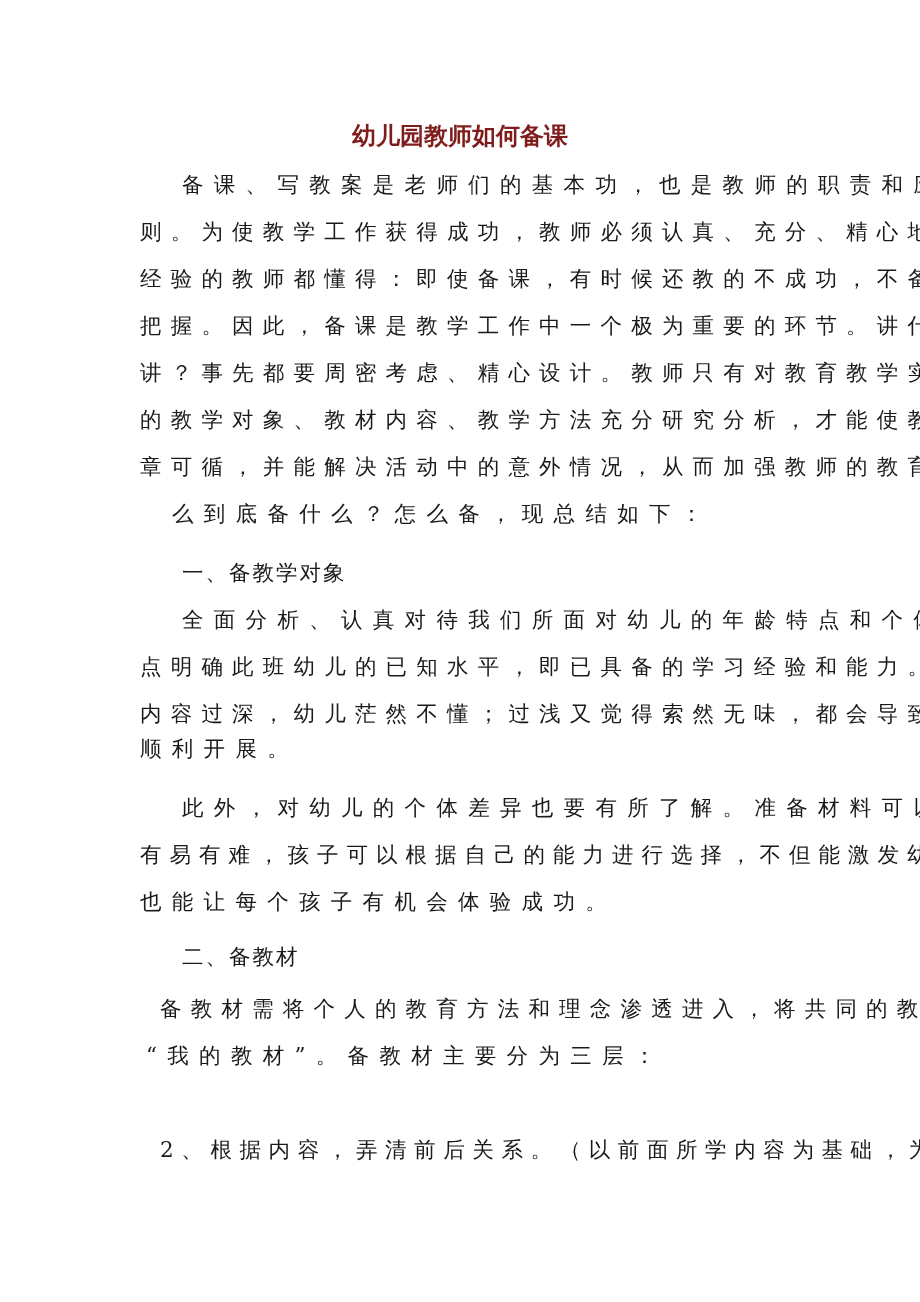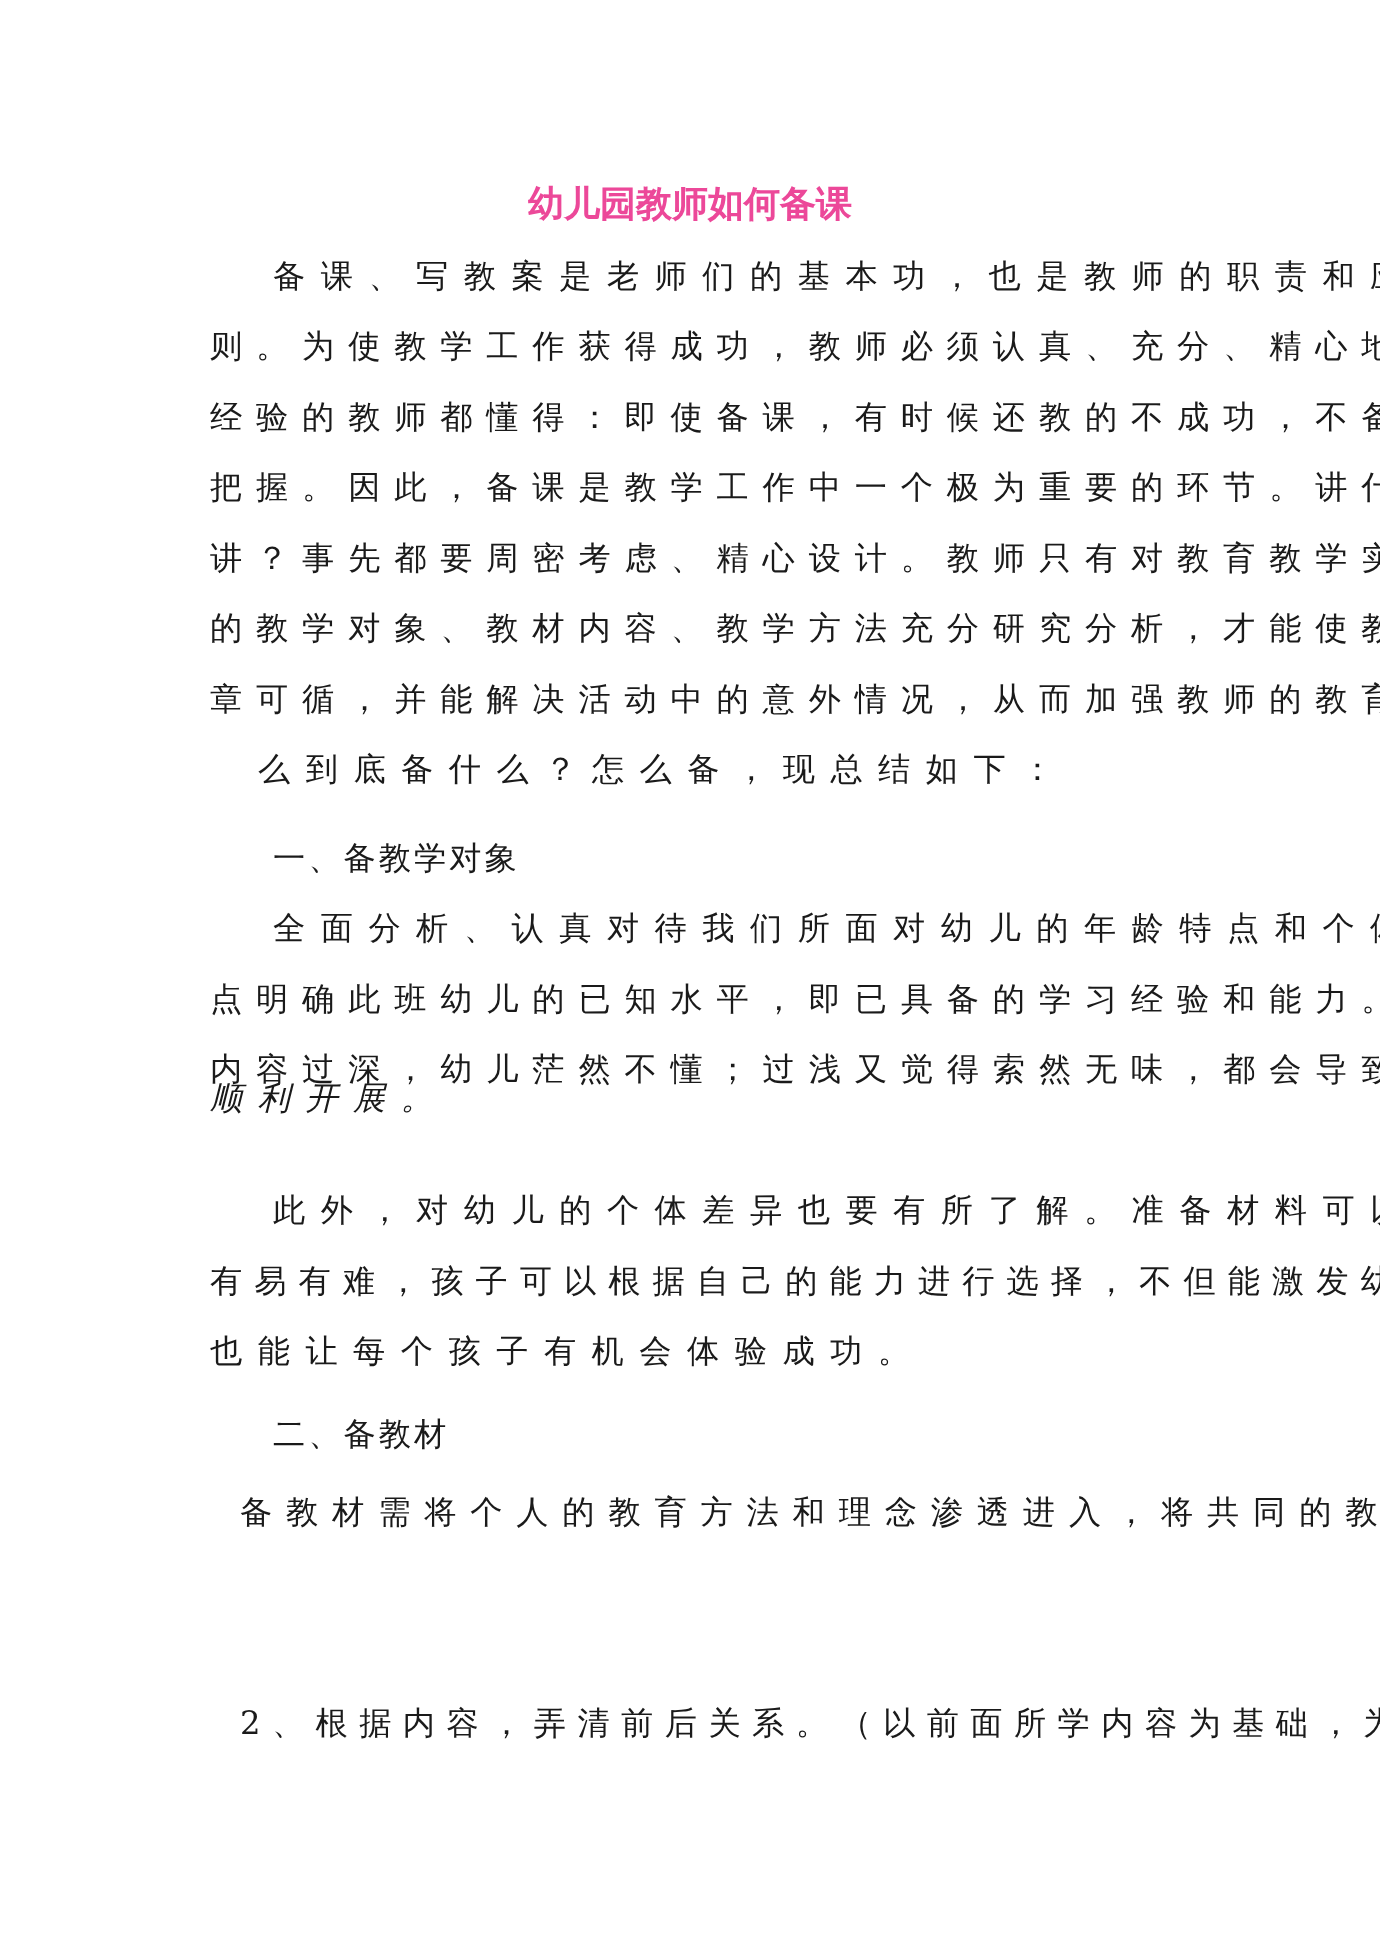--- a/index.html
+++ b/index.html
@@ -1,21 +1,21 @@
 <!DOCTYPE html>
 <html><head>
 <meta charset="utf-8">
 <style>
   html, body { margin: 0; padding: 0; background: #ffffff; }
   body { width: 920px; height: 1302px; position: relative; overflow: hidden; }
   .page { position: absolute; left: 0; top: 0; width: 920px; height: 1302px; background: #ffffff; }
   .title {
     position: absolute; left: 0; width: 920px; top: 119px; text-align: center;
     font-family: "DejaVu Sans", sans-serif; font-weight: bold; font-size: 24px;
-    color: #ec4899; line-height: 34px; letter-spacing: 0px;
+    color: #7f1d1d; line-height: 34px; letter-spacing: 0px;
   }
   .line {
     position: absolute; left: 140px; width: 660px; height: 34px; line-height: 34px;
     font-family: "DejaVu Serif", serif; font-size: 21.5px; color: #1a1a1a;
     white-space: nowrap; letter-spacing: 10.3px;
   }
   .ind2 { left: 182px; }
   .ind1 { left: 160px; }
 </style>
 </head>
@@ -31,23 +31,24 @@
   <div class="line" style="top:356px; letter-spacing:9.2px;">讲？事先都要周密考虑、精心设计。教师只有对教育教学实践中涉及</div>
   <div class="line" style="top:403px; letter-spacing:9.2px;">的教学对象、教材内容、教学方法充分研究分析，才能使教学活动有</div>
   <div class="line" style="top:450px; letter-spacing:9.2px;">章可循，并能解决活动中的意外情况，从而加强教师的教育机制。那</div>
   <div class="line" style="top:497px;margin-left:32px;">么到底备什么？怎么备，现总结如下：</div>
 
   <div class="line ind2" style="top:556px; letter-spacing:2px;">一、备教学对象</div>
 
   <div class="line ind2" style="top:603px;">全面分析、认真对待我们所面对幼儿的年龄特点和个体差异，重</div>
   <div class="line" style="top:650px; letter-spacing:9.2px;">点明确此班幼儿的已知水平，即已具备的学习经验和能力。否则传授</div>
   <div class="line" style="top:697px; letter-spacing:9.2px;">内容过深，幼儿茫然不懂；过浅又觉得索然无味，都会导致活动无法</div>
-  <div class="line" style="top:716px;font-style:italic;">顺利开展。</div>
+  <div class="line" style="top:732px;">顺利开展。</div>
 
   <div class="line ind2" style="top:791px;">此外，对幼儿的个体差异也要有所了解。准备材料可以多层次，</div>
   <div class="line" style="top:838px; letter-spacing:8.0px;">有易有难，孩子可以根据自己的能力进行选择，不但能激发幼儿兴趣，</div>
   <div class="line ind2" style="top:940px; letter-spacing:2px;">二、备教材</div>
 
   <div class="line" style="top:885px;">也能让每个孩子有机会体验成功。</div>
 
   <div class="line ind1" style="top:992px; letter-spacing:9.2px;">备教材需将个人的教育方法和理念渗透进入，将共同的教材变成</div>
+  <div class="line" style="top:1039px; left:146px;">“我的教材”。备教材主要分为三层：</div>
   <div class="line ind1" style="top:1133px; letter-spacing:7.6px;">2、根据内容，弄清前后关系。（以前面所学内容为基础，为后面</div>
 </div>
 
 </body></html>

